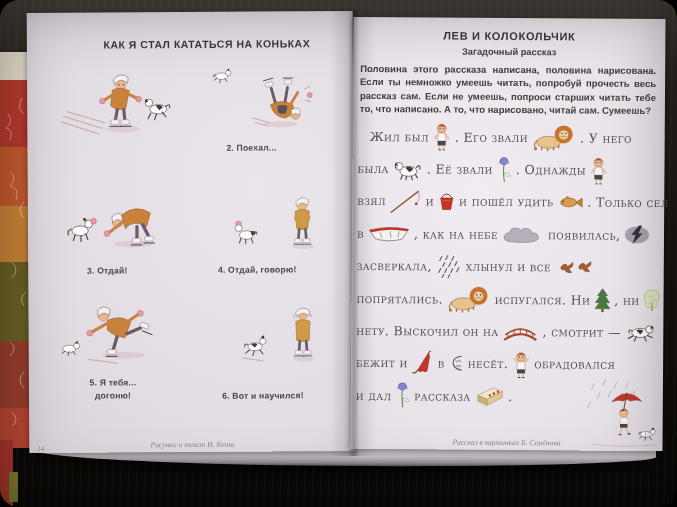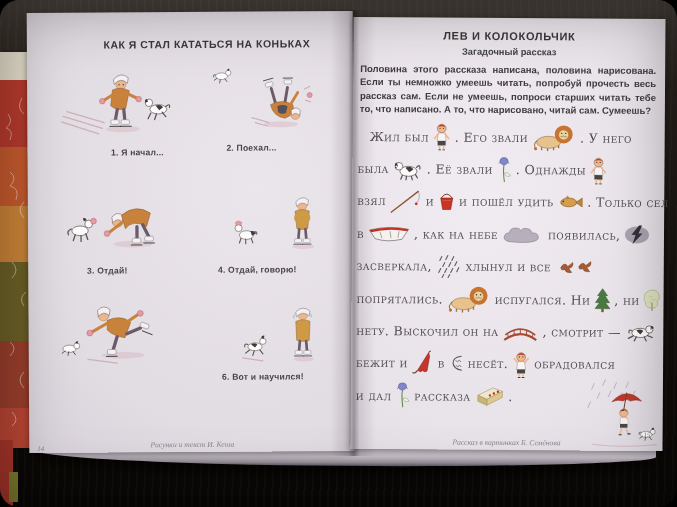--- a/index.html
+++ b/index.html
@@ -241,32 +241,35 @@
       <path class="coat2" d="M102 26 Q111 22 120 26 L119 50 Q111 53 103 50 Z"></path>
       <path class="slv2" d="M104 32 Q111 37 118 32"></path>
       <path class="pant" d="M107 51 L106 63 M115 51 L116 63"></path>
       <rect class="boot" x="101" y="63" width="9" height="5" rx="1.5"></rect>
         <path class="blade" d="M100 70 h11"></path>
       <rect class="boot" x="112" y="63" width="9" height="5" rx="1.5"></rect>
         <path class="blade" d="M111 70 h11"></path>
     </svg>
 
     <div class="cap" style="left:55px;width:110px;top:134px">
-      <span>1. Я начал...</span>
     </div>
     <div class="cap" style="left:169px;width:110px;top:130px">
       <span>2. Поехал...</span>
     </div>
     <div class="cap" style="left:24px;width:110px;top:252px">
       <span>3. Отдай!</span>
     </div>
     <div class="cap" style="left:174px;width:110px;top:252px">
       <span>4. Отдай, говорю!</span>
     </div>
-    <div class="cap" style="left:179px;width:110px;top:359px">
+    <div class="cap" style="left:29px;width:110px;top:364px">
+      <span>5. Я тебя...</span>
+      <span>догоню!</span>
+    </div>
+    <div class="cap" style="left:179px;width:110px;top:378px">
       <span>6. Вот и научился!</span>
     </div>
 
     <div class="pagenum" style="left:8px;top:432px">14</div>
     <div class="credit" style="top:428px">Рисунки и текст И. Кеша</div>
   </div>
 
   <div class="page page-right">
     <div class="rp-title">ЛЕВ И КОЛОКОЛЬЧИК</div>
     <div class="rp-sub">Загадочный рассказ</div>

